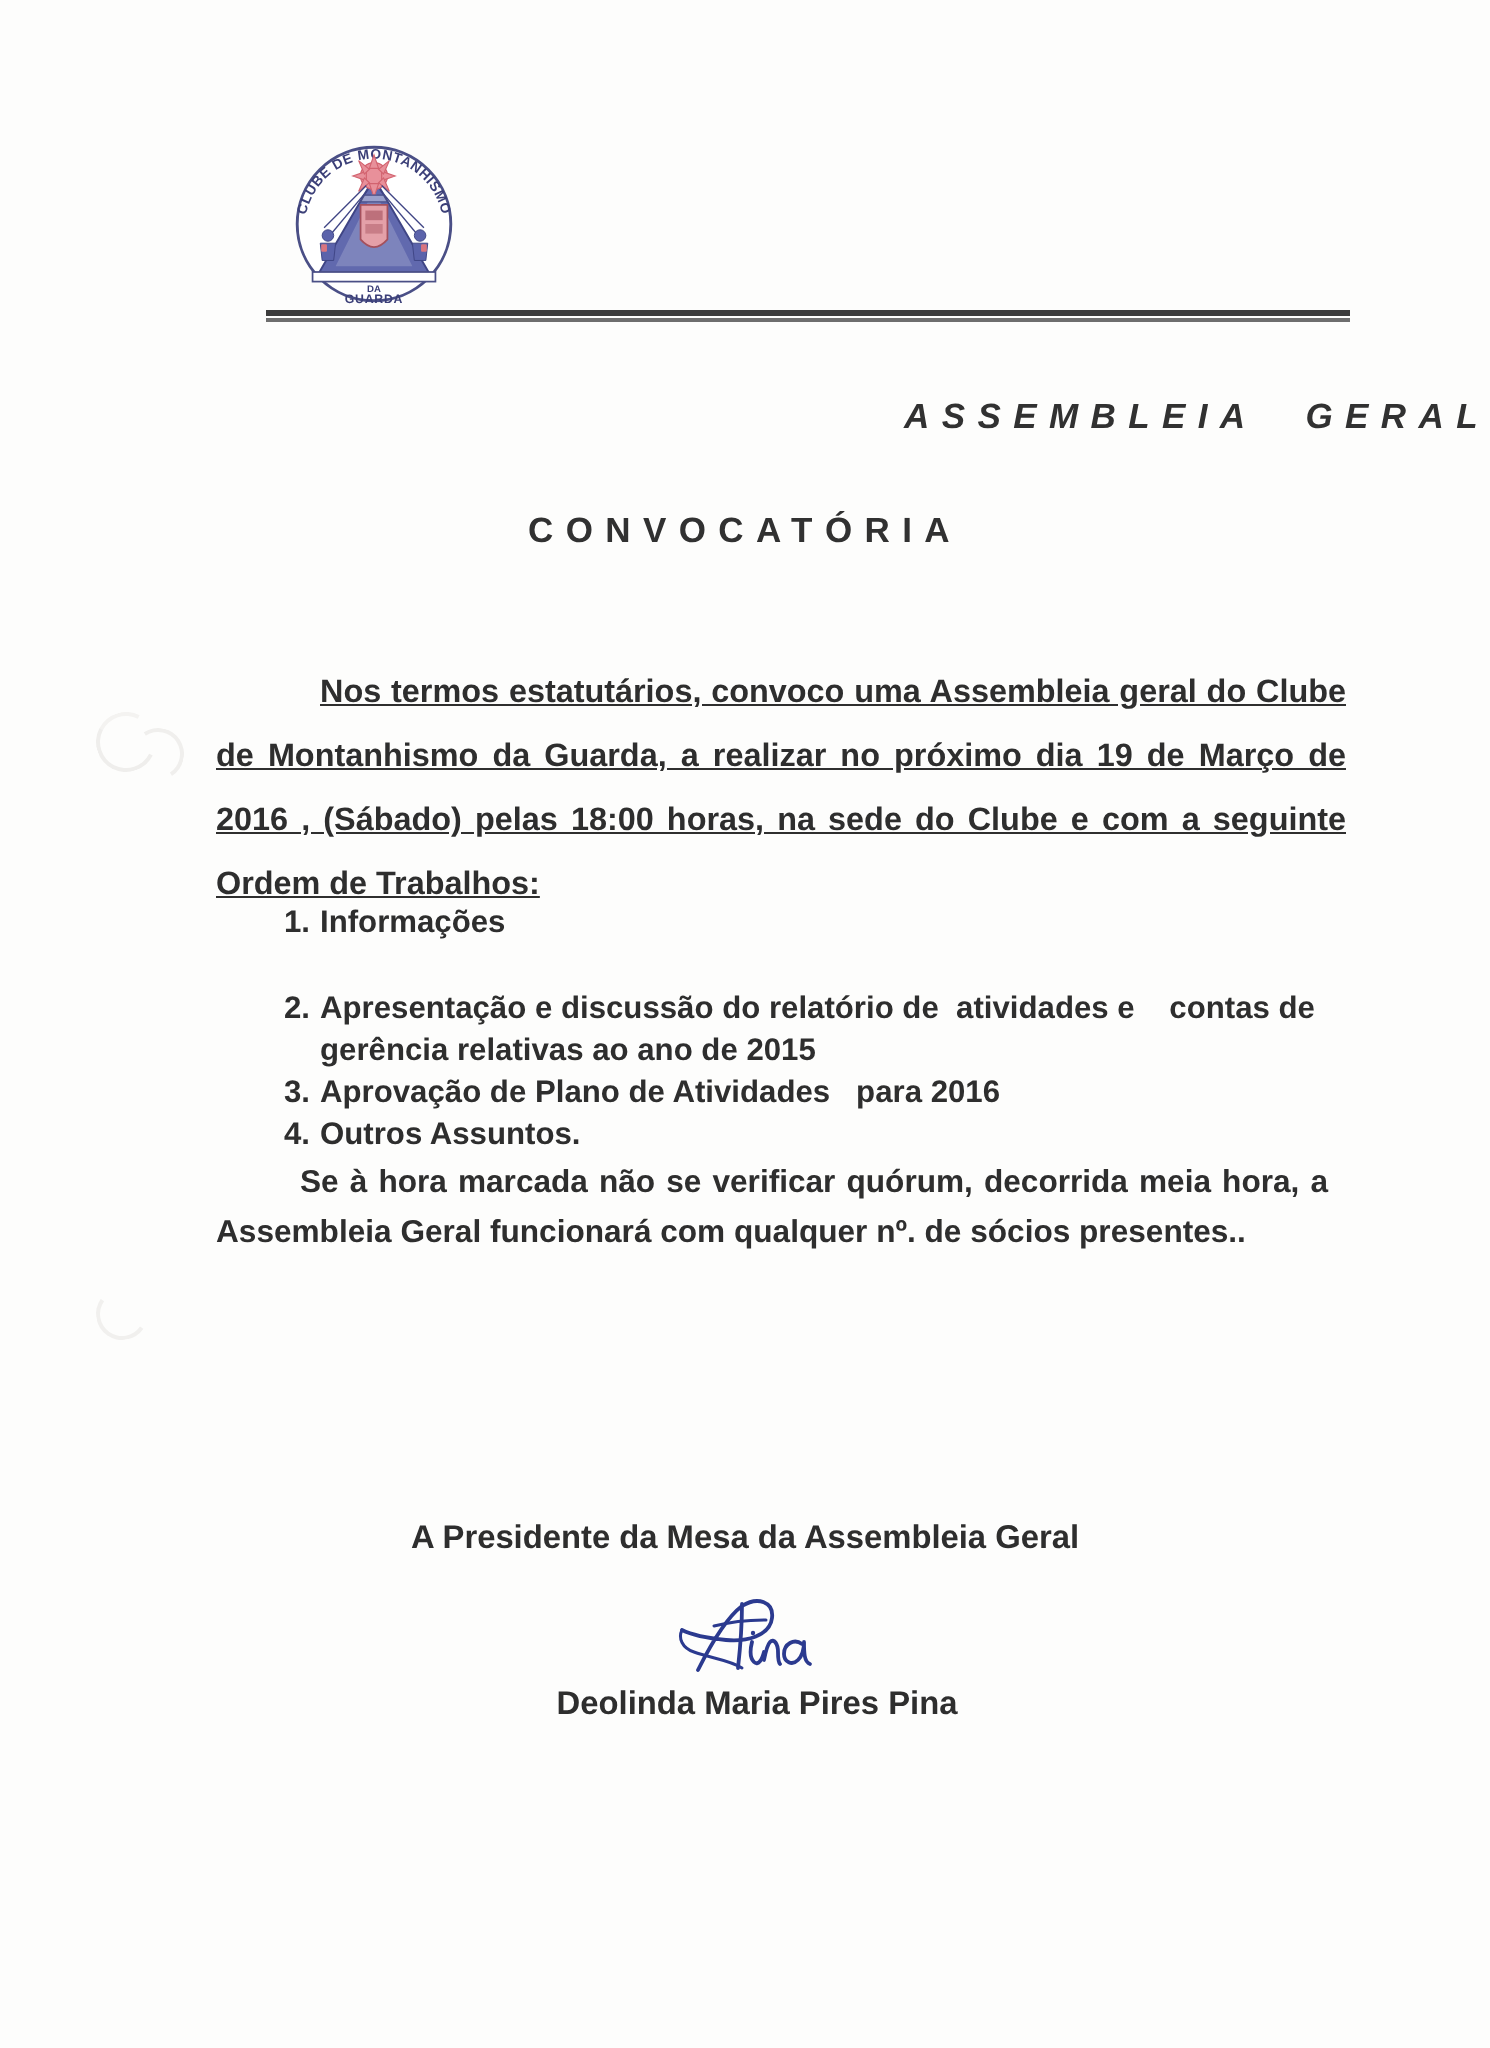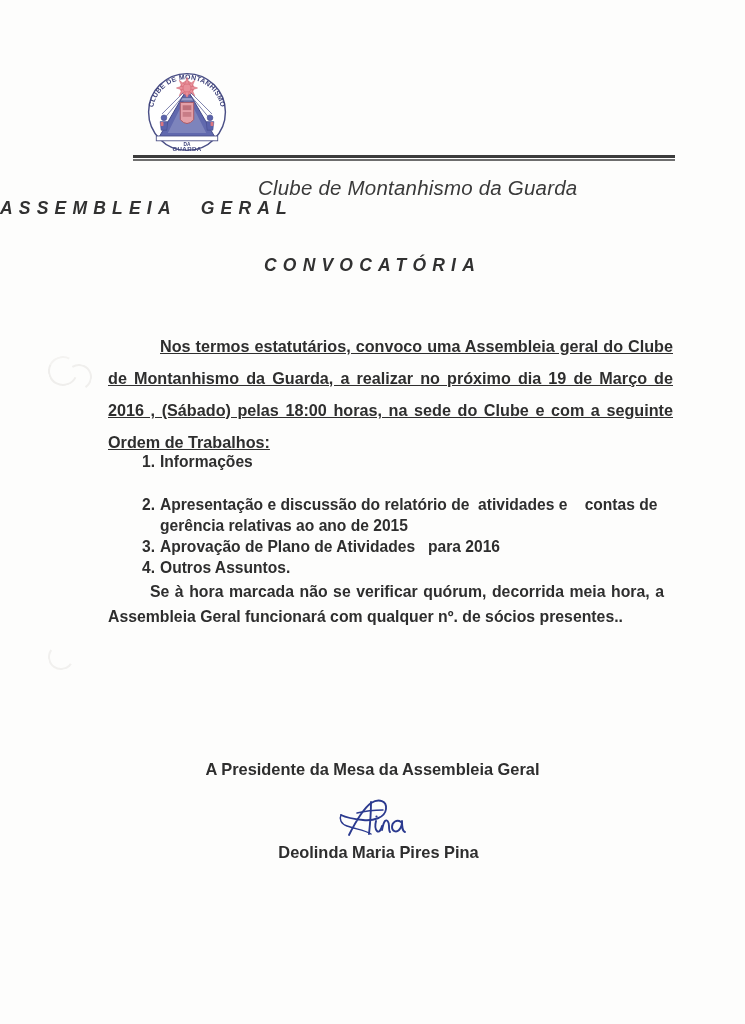--- a/index.html
+++ b/index.html
@@ -108,40 +108,39 @@
     height: 1.3px;
     background: #6e6e6e;
   }
 
   
   .doc-title {
     position: absolute;
     left: 0;
     right: 0;
     top: 198px;
-    text-align: left;
+    text-align: right;
     font-size: 17.5px;
     font-weight: 700;
     font-style: italic;
     letter-spacing: 6.2px;
     color: #313131;
   }
   .doc-title .gap {
     display: inline-block;
     width: 24px;
   }
   .doc-subtitle {
     position: absolute;
     left: 0;
     right: 0;
     top: 255px;
     text-align: center;
     font-size: 17.5px;
     font-weight: 700;
-    font-style: italic;
     letter-spacing: 6.2px;
     color: #313131;
   }
 
   
   .body-block {
     position: absolute;
     left: 108px;
     top: 330px;
     width: 565px;
@@ -302,21 +301,20 @@
           <rect x="74.5" y="60.5" width="3" height="4" rx="0.6"></rect>
         </g>
 
         <rect x="18" y="75" width="64" height="5" fill="#ffffff" stroke="#4a4f86" stroke-width="0.9"></rect>
 
         <text x="50" y="85.5" text-anchor="middle" font-family="'Liberation Sans', sans-serif" font-size="5" font-weight="700" fill="#3b3f78">DA</text>
         <text x="50" y="91" text-anchor="middle" font-family="'Liberation Sans', sans-serif" font-size="6.4" font-weight="700" fill="#3b3f78" letter-spacing="0.4">GUARDA</text>
       </svg>
     </div>
 
-    <div class="org-name">Clube de Montanhismo da Guarda</div>
   </div>
 
   <div class="rule">
     <div class="bar-thick"></div>
     <div class="bar-thin"></div>
   </div>
 
   <div class="doc-title">
     <span>ASSEMBLEIA</span><span class="gap"></span><span>GERAL</span>
   </div>

